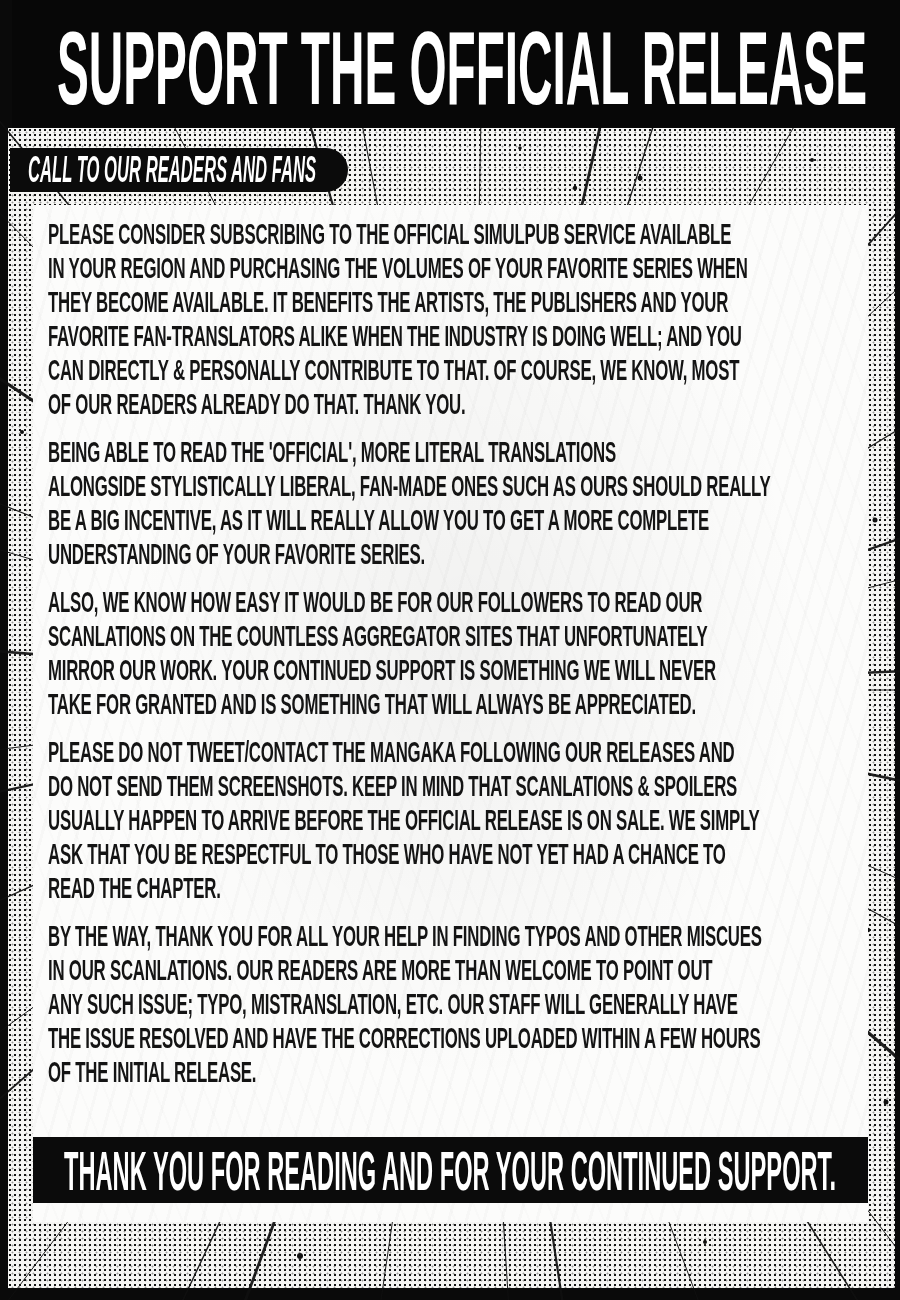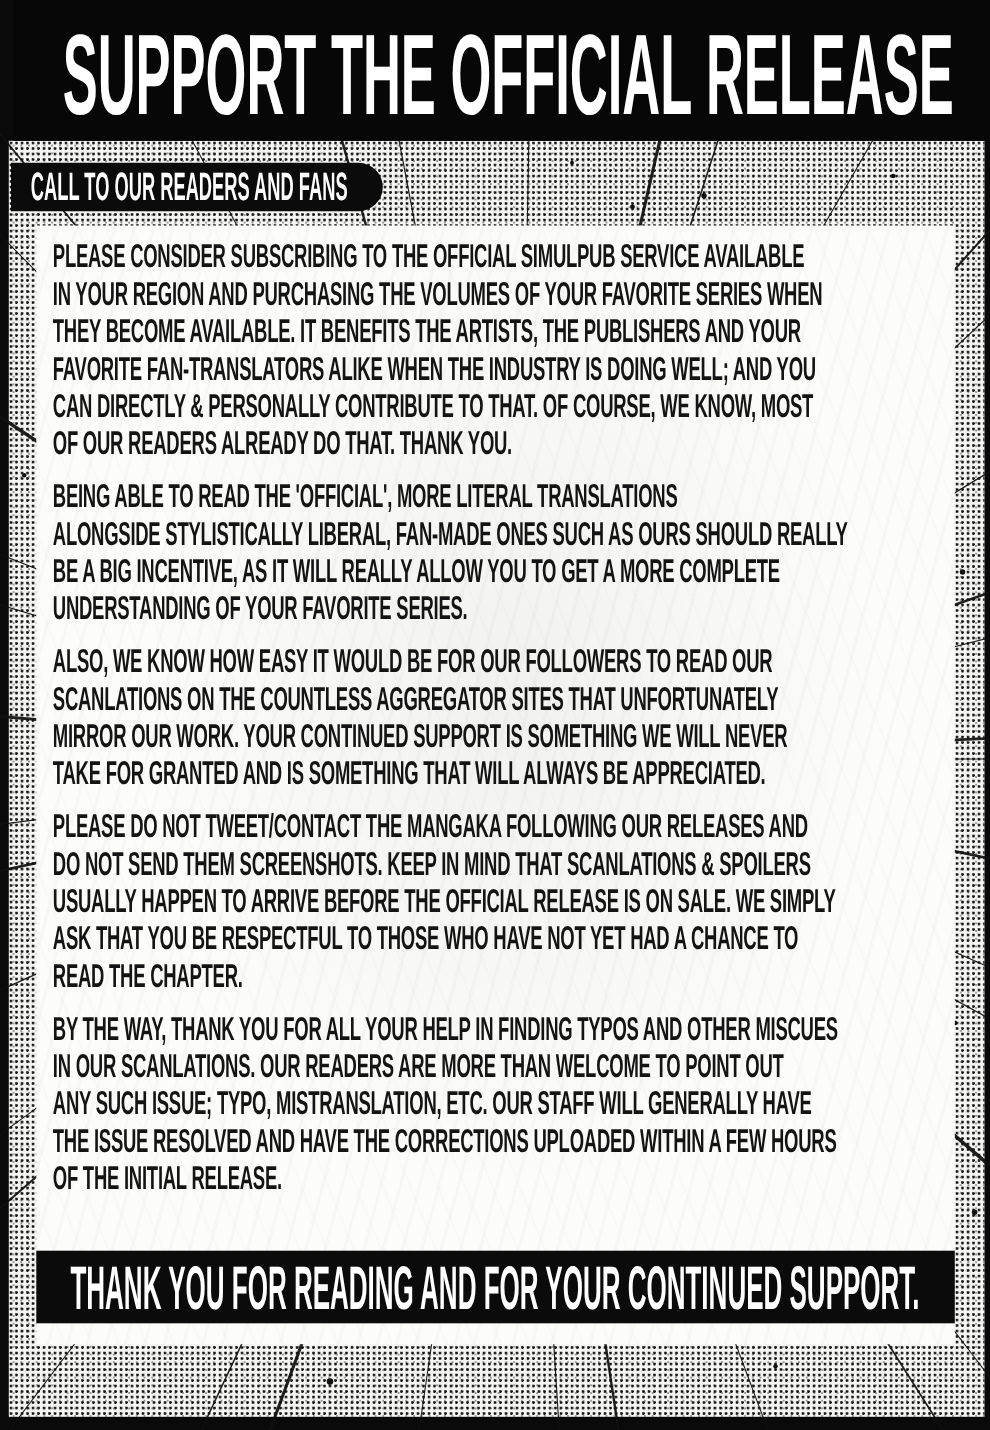--- a/index.html
+++ b/index.html
@@ -20,21 +20,21 @@
   }
   .speedlines{position:absolute;left:0;top:0;z-index:2;pointer-events:none;}
   
   .header{
     position:absolute;left:0;top:0;width:900px;height:128px;background:#070707;
     z-index:5;display:flex;align-items:center;justify-content:center;margin-left:12px;
   }
   
   .badge{
     position:absolute;left:10px;top:148px;width:338px;height:44px;
-    background:#0b0b0b;border-radius:0 22px 22px 0;z-index:4;
+    background:#0b0b0b;border-radius:0 22px 22px 0;z-index:4;font-style:italic;
   }
   
   .panel{
     position:absolute;left:33px;top:205px;width:835px;height:1017px;
     background-color:#fcfcfb;
     background-image:
       radial-gradient(ellipse at 52% 42%, rgba(0,0,0,.045), transparent 55%),
       repeating-linear-gradient(105deg, rgba(0,0,0,.018) 0 3px, transparent 3px 17px),
       repeating-linear-gradient(68deg, rgba(0,0,0,.013) 0 2px, transparent 2px 23px);
     z-index:3;

